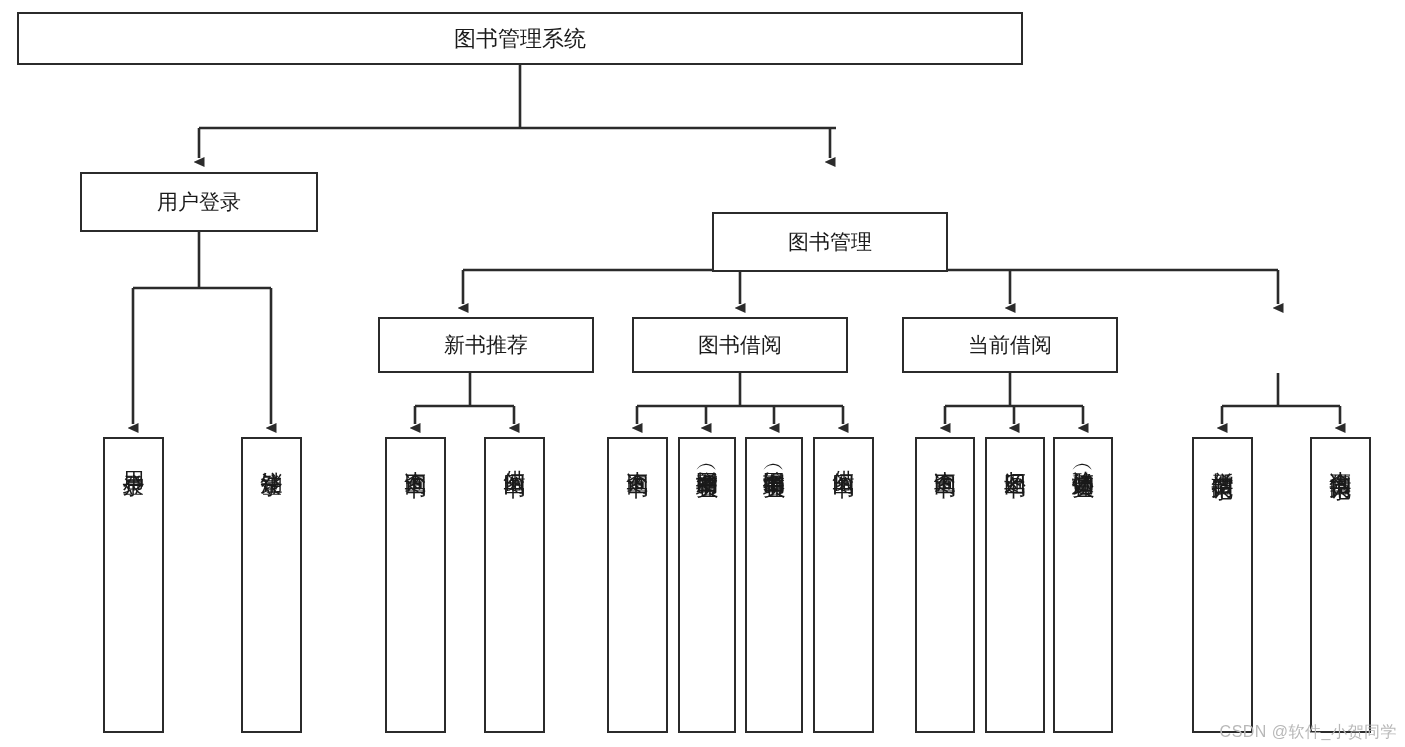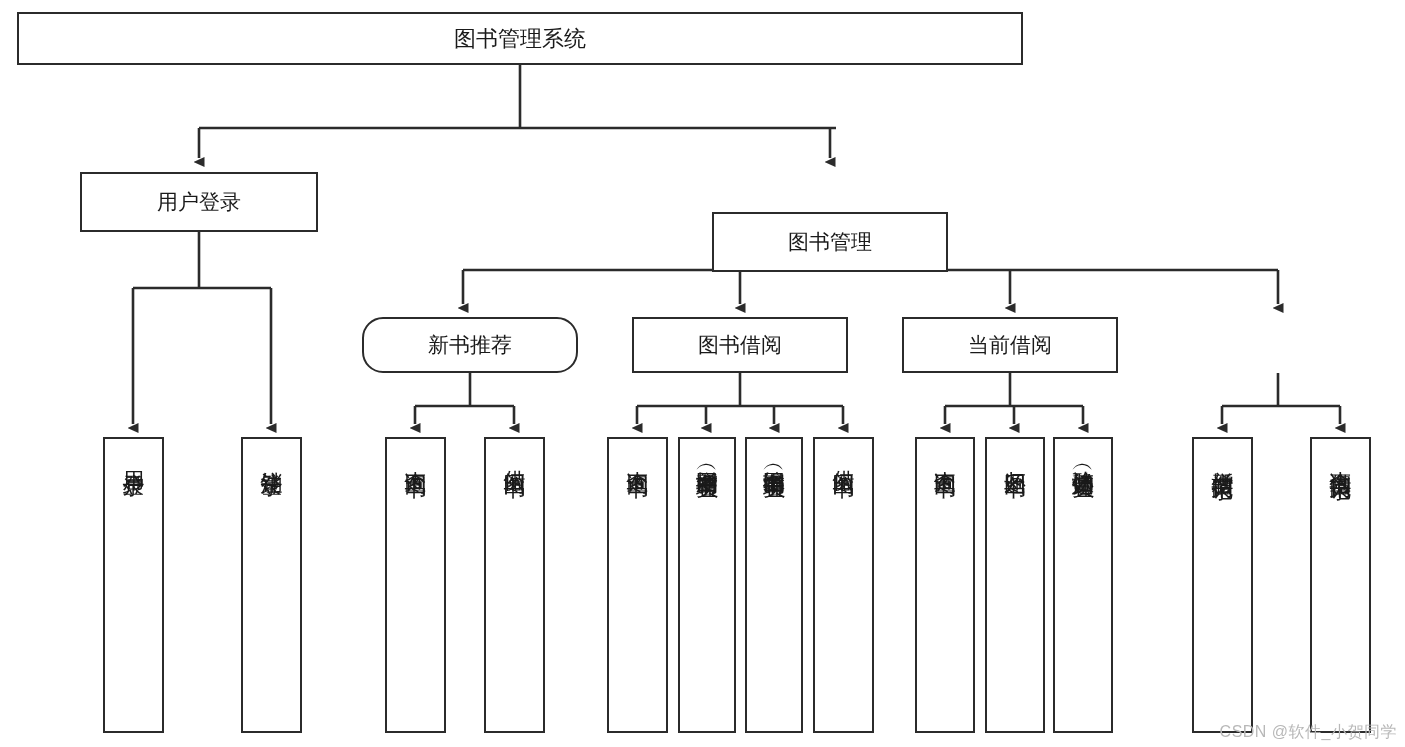--- a/index.html
+++ b/index.html
@@ -131,21 +131,21 @@
   </div>
 
   <div class="node horizontal" style="left:80px;top:172px;width:238px;height:60px;">
     <span class="node-label">用户登录</span>
   </div>
 
   <div class="node horizontal" style="left:712px;top:172px;width:236px;height:60px;margin-top:40px;">
     <span class="node-label">图书管理</span>
   </div>
 
-  <div class="node horizontal" style="left:362px;top:317px;width:216px;height:56px;border-radius:21px;">
+  <div class="node horizontal" style="left:378px;top:317px;width:216px;height:56px;">
     <span class="node-label">新书推荐</span>
   </div>
 
   <div class="node horizontal" style="left:632px;top:317px;width:216px;height:56px;">
     <span class="node-label">图书借阅</span>
   </div>
 
   <div class="node horizontal" style="left:902px;top:317px;width:216px;height:56px;">
     <span class="node-label">当前借阅</span>
   </div>

